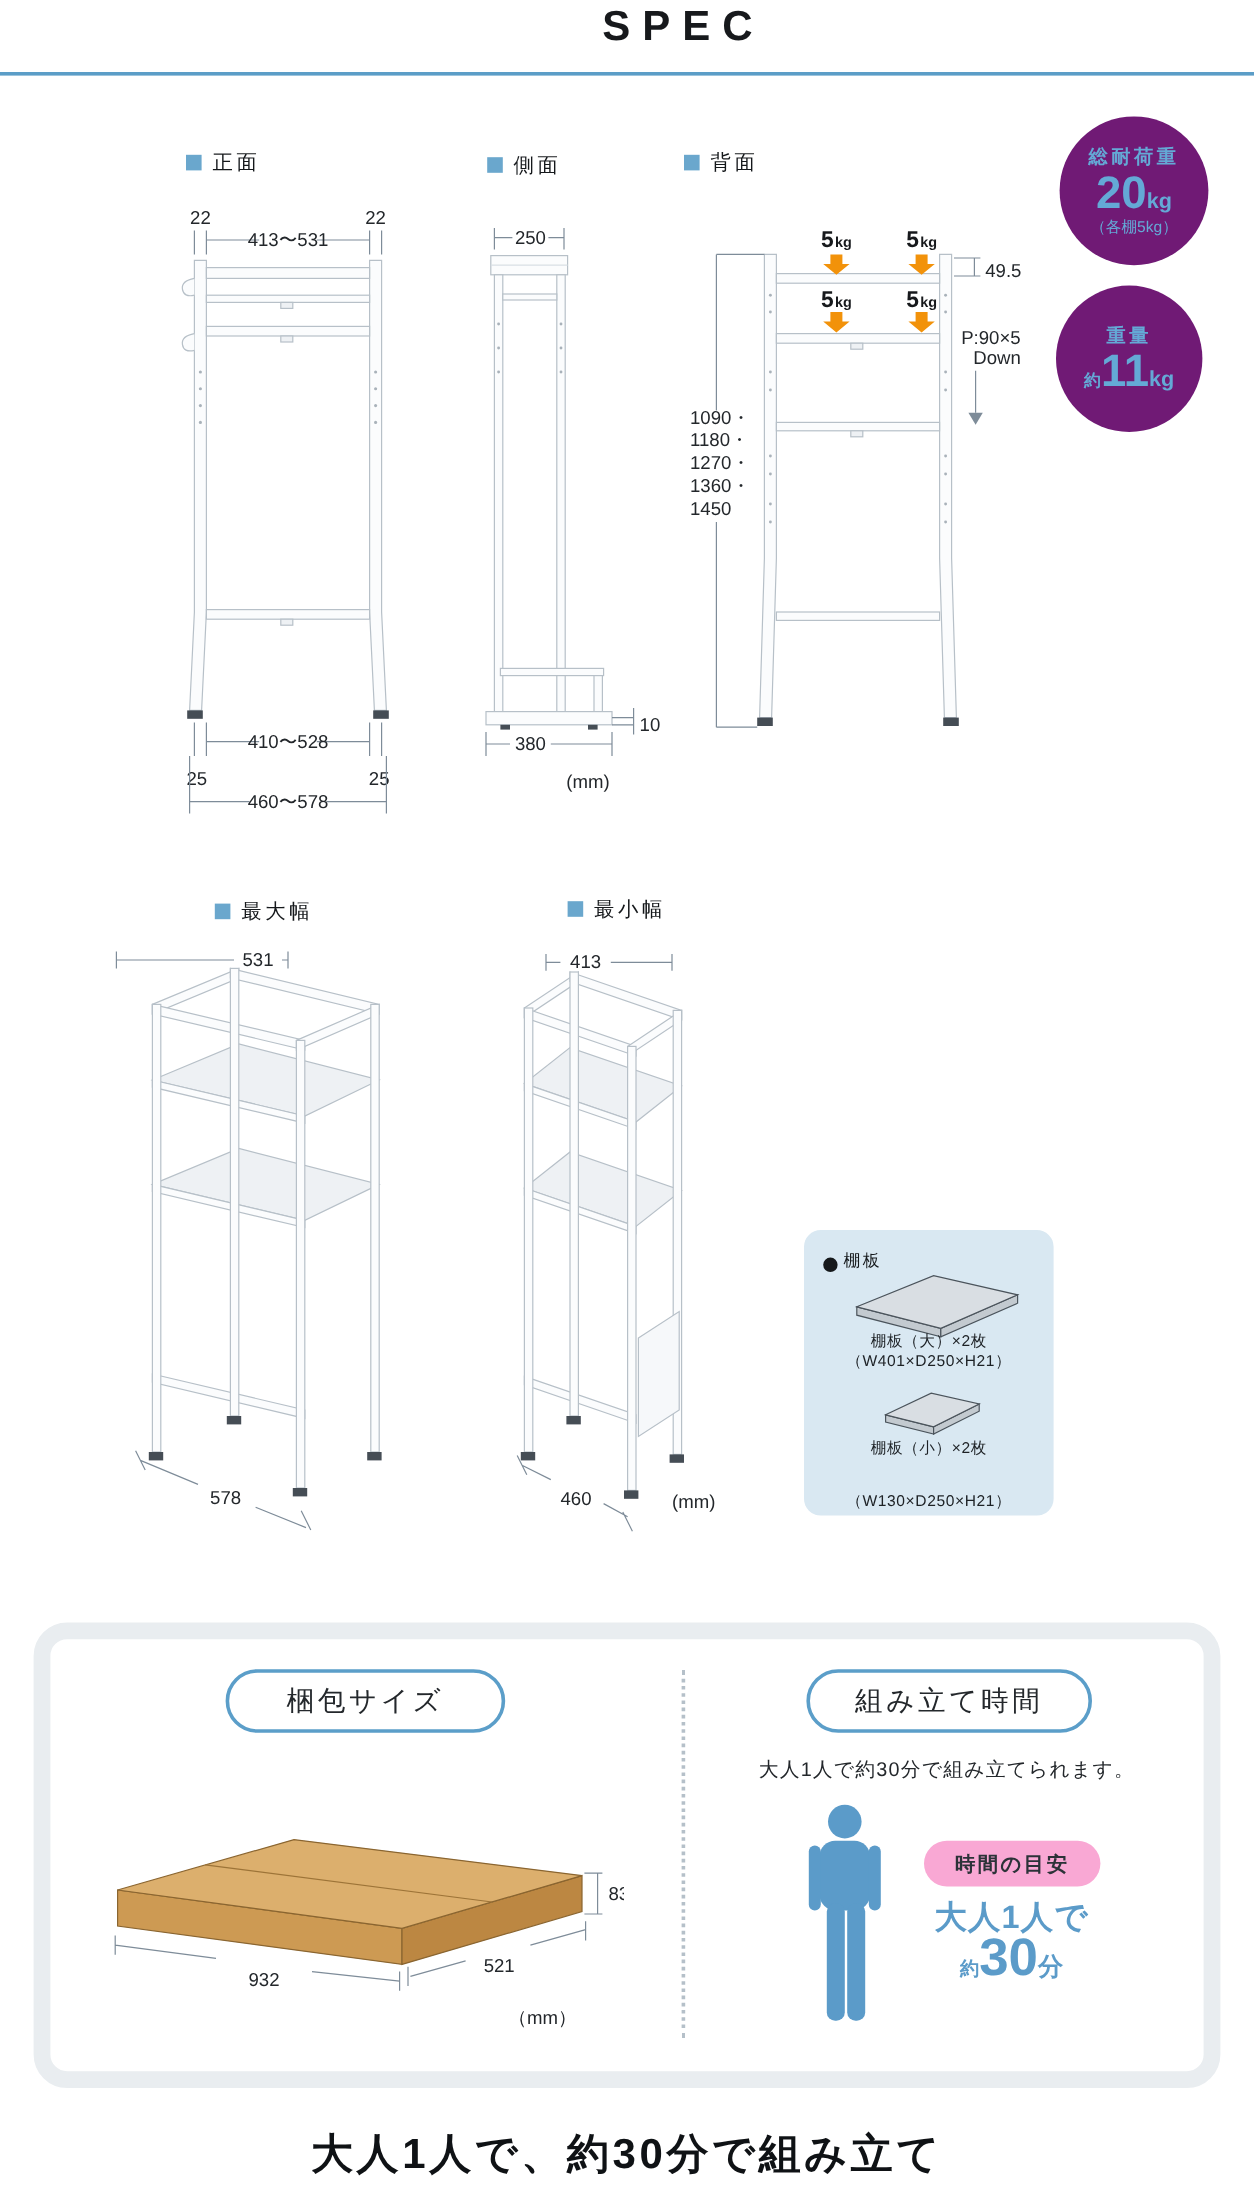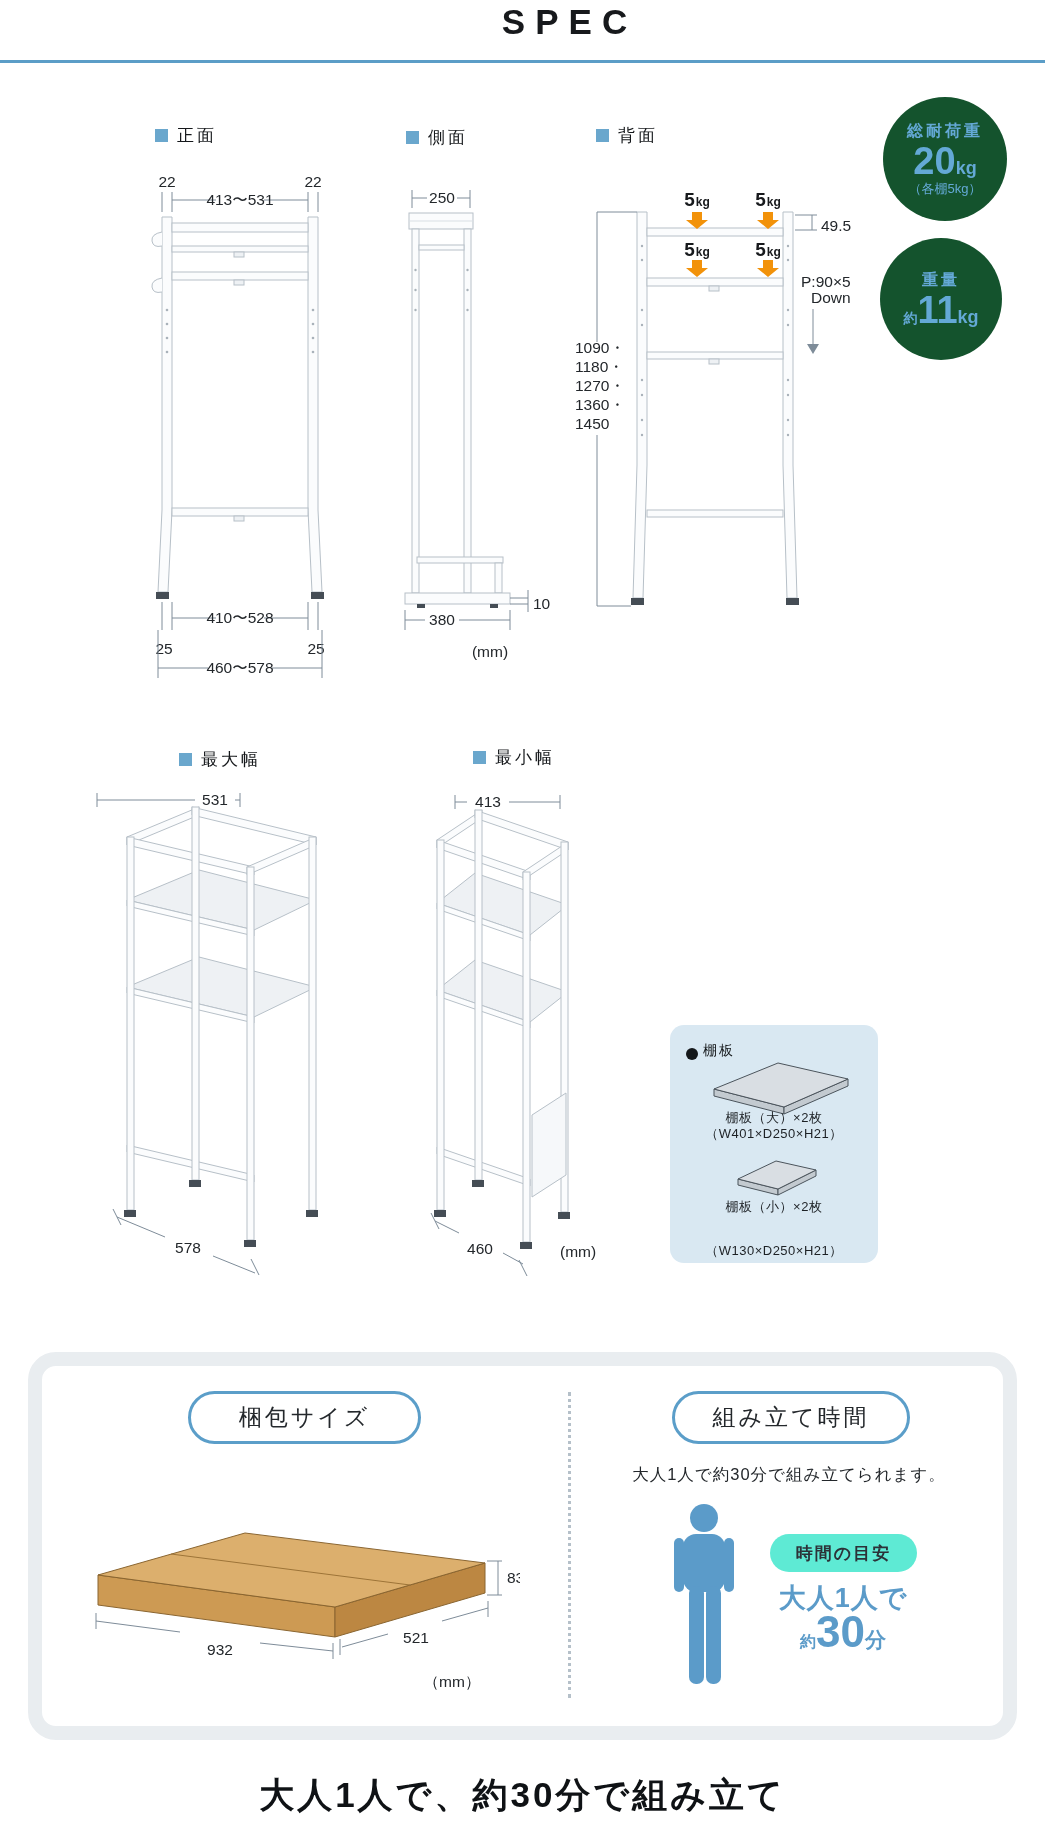--- a/index.html
+++ b/index.html
@@ -6,21 +6,21 @@
   .page{position:relative;width:1045px;height:1830px;background:#fff;overflow:hidden;
         font-family:"Liberation Sans","DejaVu Sans",sans-serif;color:#1c2024;}
   .abs{position:absolute;}
   .spec-title{margin:0;width:1045px;text-align:center;top:2px;left:0;
               font-size:35px;font-weight:bold;letter-spacing:10px;color:#17191c;padding-left:47px;}
   .hr{left:0;top:60px;width:1045px;height:3px;background:#5b9dc7;}
   
   .sec-label{display:flex;align-items:center;gap:9px;font-size:17px;letter-spacing:3px;color:#15181b;}
   .sq{width:13px;height:13px;background:#6aa7cd;display:inline-block;}
   
-  .badge{border-radius:50%;background:#14532d;display:flex;flex-direction:column;
+  .badge{border-radius:50%;background:#701a75;display:flex;flex-direction:column;
          align-items:center;justify-content:center;text-align:center;color:#64a9d6;}
   .b-line1{font-size:16px;letter-spacing:3px;font-weight:bold;}
   .b-big{font-size:38px;font-weight:bold;line-height:1.0;}
   .b-unit{font-size:18px;font-weight:bold;}
   .b-prefix{font-size:14px;font-weight:bold;}
   .b-note{font-size:13px;letter-spacing:0px;}
   
   svg text{font-family:"Liberation Sans","DejaVu Sans",sans-serif;}
   .rack{fill:#fbfcfd;stroke:#b7c0c8;stroke-width:1;}
   .rackfill{fill:#eef1f4;stroke:#b7c0c8;stroke-width:1;}
@@ -41,21 +41,21 @@
   .slab-top{fill:#d9dee3;stroke:#4b545c;stroke-width:1;}
   .slab-side{fill:#c3cad0;stroke:#4b545c;stroke-width:1;}
   
   .info-box{left:28px;top:1352px;width:989px;height:388px;box-sizing:border-box;
             border:14px solid #e9edf0;border-radius:28px;background:#fff;}
   .divider{left:568px;top:1392px;height:306px;width:0;border-left:3px dotted #b5c0c9;}
   .pill{box-sizing:border-box;border:3px solid #5b9ec9;border-radius:30px;background:#fff;
         display:flex;align-items:center;justify-content:center;
         font-size:23px;letter-spacing:3px;color:#24282c;}
   .desc{font-size:16.5px;letter-spacing:1px;color:#23272b;text-align:center;}
-  .hint-pill{background:#5eead4;border-radius:19px;display:flex;align-items:center;justify-content:center;
+  .hint-pill{background:#f9a8d4;border-radius:19px;display:flex;align-items:center;justify-content:center;
              font-size:17px;font-weight:bold;letter-spacing:2px;color:#2c3238;}
   .blue-big{color:#5b9bc9;font-weight:bold;font-size:27px;text-align:center;letter-spacing:1px;}
   .time-line{color:#5b9bc9;text-align:center;line-height:44px;}
   .t-pre{font-size:16px;font-weight:bold;}
   .t-val{font-size:44px;font-weight:bold;}
   .t-unit{font-size:21px;font-weight:bold;}
   .footer-title{left:0;top:1772px;width:1045px;text-align:center;font-size:35px;font-weight:bold;
                 letter-spacing:3px;color:#0f1215;margin:0;}
   .person{fill:#5b9bc9;}
   .box-top{fill:#dcaf6d;stroke:#8a6530;stroke-width:1;}
@@ -81,21 +81,21 @@
   </div>
 
   <div class="abs sec-label" style="left:155px;top:124px;">
     <span class="sq"></span>
     <span>正面</span>
   </div>
   <div class="abs sec-label" style="left:406px;top:126px;">
     <span class="sq"></span>
     <span>側面</span>
   </div>
-  <div class="abs sec-label" style="left:596px;top:124px;">
+  <div class="abs sec-label" style="left:570px;top:124px;">
     <span class="sq"></span>
     <span>背面</span>
   </div>
   <div class="abs sec-label" style="left:158px;top:748px;padding-left:21px;">
     <span class="sq"></span>
     <span>最大幅</span>
   </div>
   <div class="abs sec-label" style="left:443px;top:746px;padding-left:30px;">
     <span class="sq"></span>
     <span>最小幅</span>

